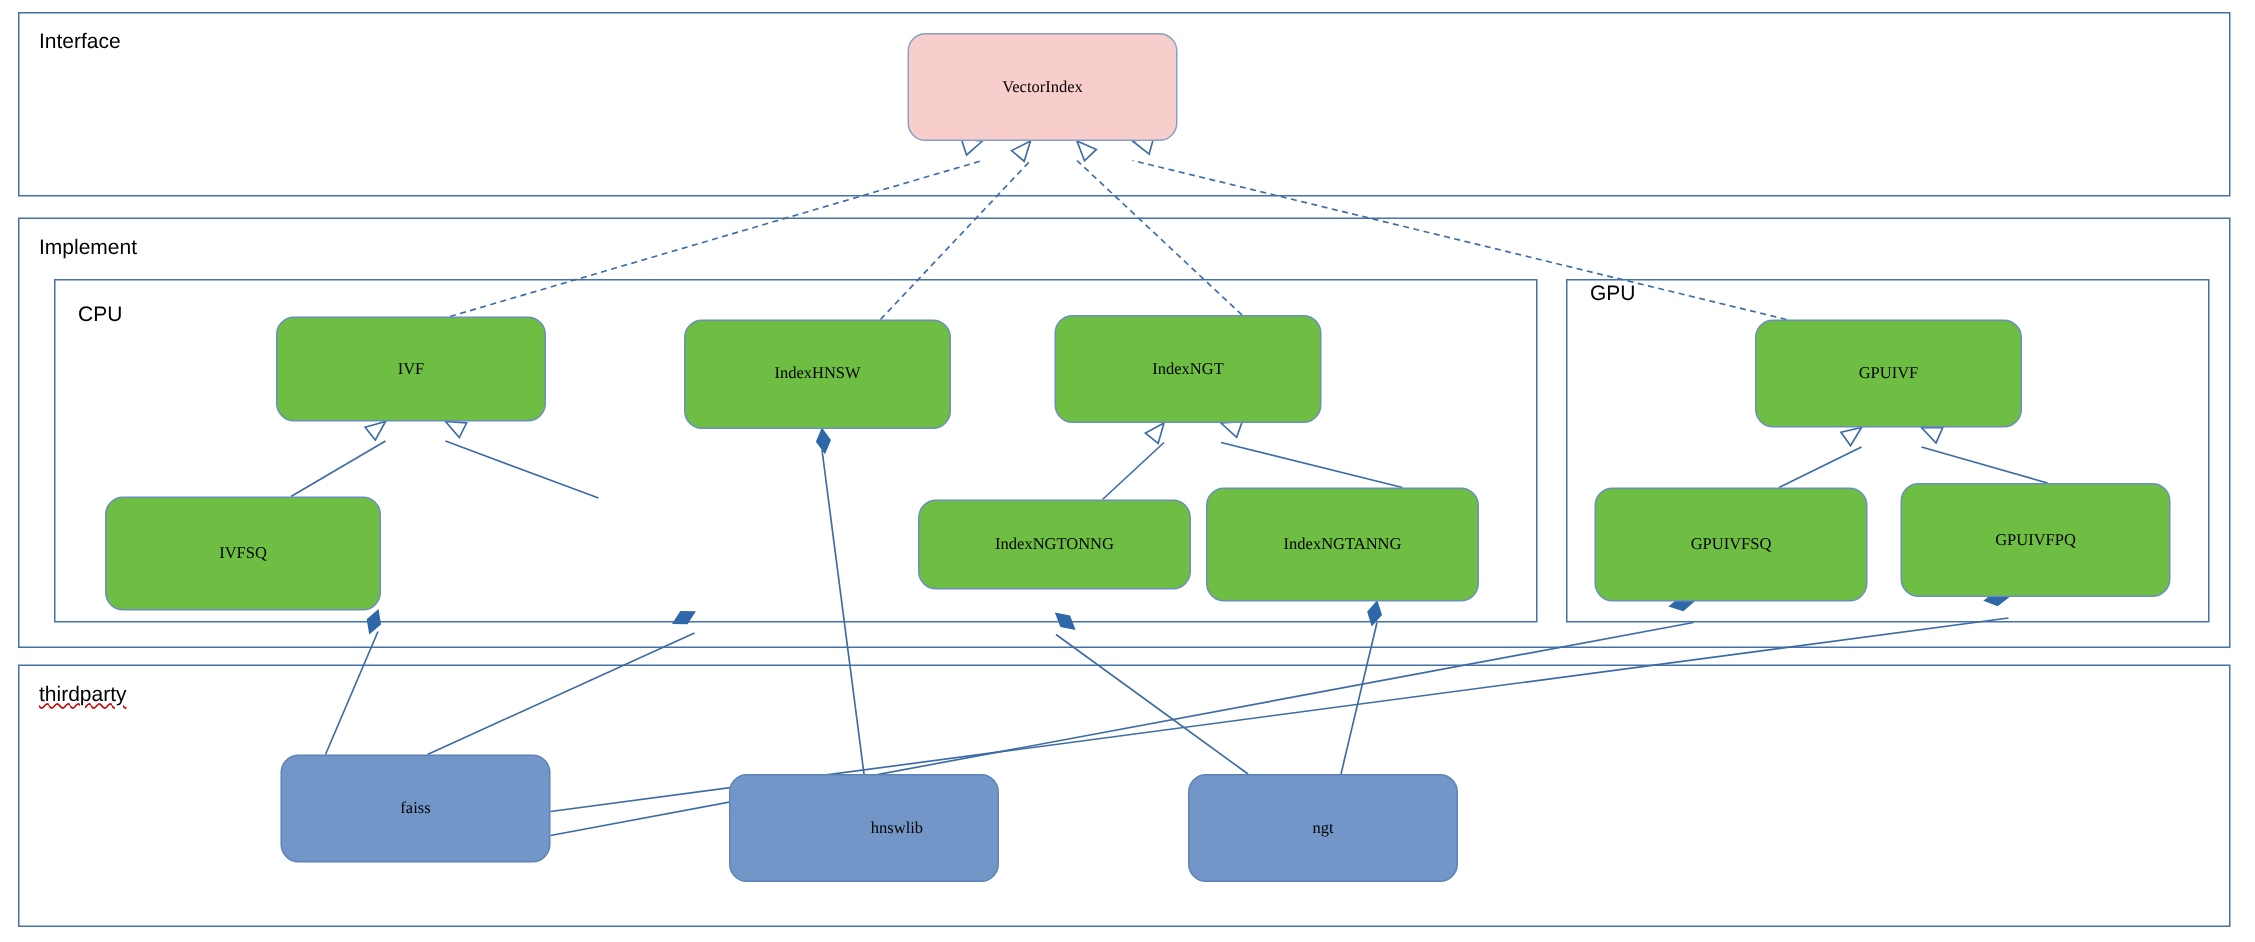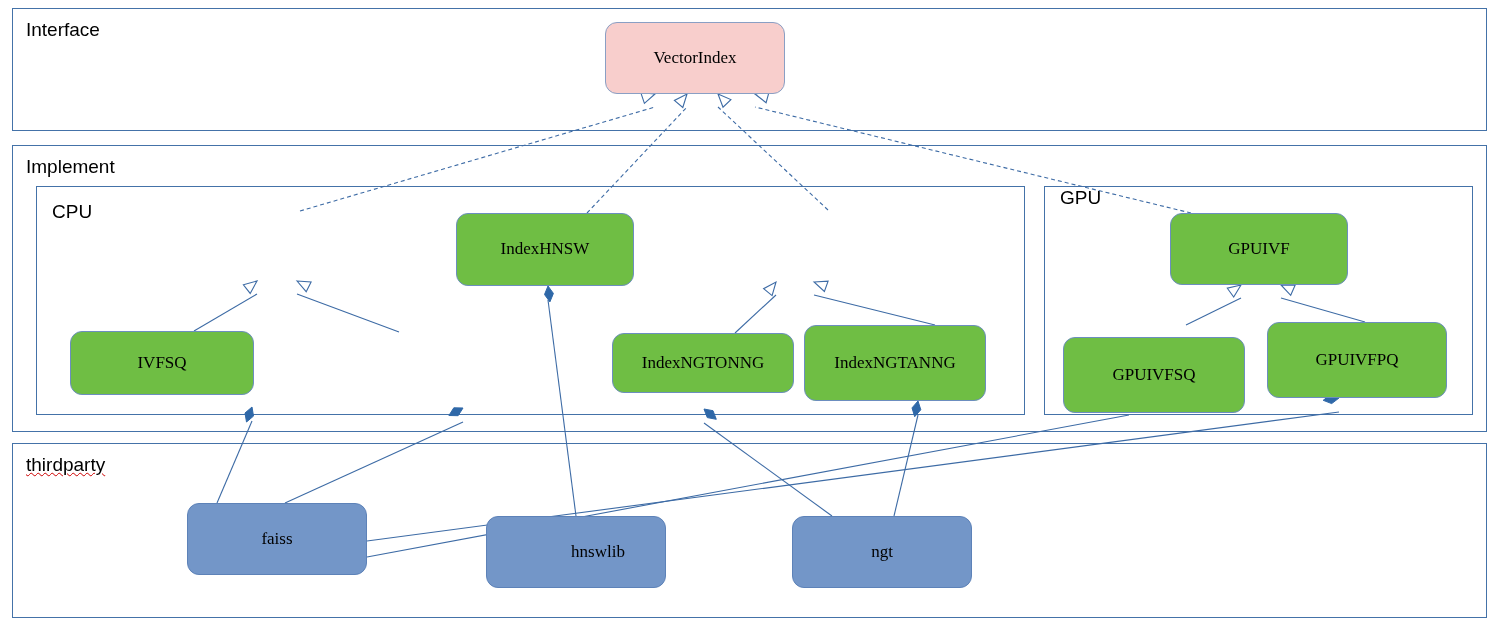--- a/index.html
+++ b/index.html
@@ -17,41 +17,41 @@
   }
   .container-box {
     position: absolute;
     border: 1px solid #4472a8;
     background: transparent;
     box-sizing: border-box;
   }
   .container-label {
     position: absolute;
     font-family: "Liberation Sans", sans-serif;
-    font-size: 19px;
+    font-size: 14px;
     color: #000000;
     white-space: nowrap;
     line-height: 1;
     text-align: center;
   }
   .container-label.misspelled {
     text-decoration: underline;
     text-decoration-color: #cc0000;
     text-decoration-style: wavy;
     text-decoration-thickness: 1px;
   }
   .node {
     position: absolute;
     border-radius: 12px;
     box-sizing: border-box;
     display: flex;
     align-items: center;
     justify-content: center;
     font-family: "Liberation Serif", serif;
-    font-size: 17px;
+    font-size: 11px;
     color: #000000;
     text-align: center;
     line-height: 1.1;
     border: 1px solid #6c8ebf;
   }
   .node.pink {
     background: #f8cecc;
     border-color: #8a9fc4;
   }
   .node.green {
@@ -141,24 +141,26 @@
       <polygon points="704.0,409.0 713.0,410.7 716.3,419.3 707.3,417.6" class="diamond-filled"></polygon>
       <line x1="894" y1="516" x2="918" y2="415" class="edge-line"></line>
       <polygon points="918.0,401.0 920.8,409.8 914.7,416.7 912.0,407.9" class="diamond-filled"></polygon>
       <line x1="367" y1="557" x2="1129" y2="415" class="edge-line"></line>
       <polygon points="1129.0,401.0 1122.1,407.0 1113.3,404.2 1120.3,398.2" class="diamond-filled"></polygon>
       <line x1="367" y1="541" x2="1339" y2="412" class="edge-line"></line>
       <polygon points="1339.0,398.0 1331.7,403.6 1323.2,400.3 1330.4,394.7" class="diamond-filled"></polygon>
     </svg>
 
   <div class="node pink" id="node-vectorindex" style="left: 605px; top: 22px; width: 180px; height: 72px;">VectorIndex</div>
+  <div class="node green" id="node-ivf" style="left: 184px; top: 211px; width: 180px; height: 70px;">IVF</div>
   <div class="node green" id="node-indexhnsw" style="left: 456px; top: 213px; width: 178px; height: 73px;">IndexHNSW</div>
-  <div class="node green" id="node-ivfsq" style="left: 70px; top: 331px; width: 184px; height: 64px;">IVFSQ</div>
+  <div class="node green" id="node-indexngt" style="left: 703px; top: 210px; width: 178px; height: 72px;">IndexNGT</div>
+  <div class="node green" id="node-ivfsq" style="left: 70px; top: 331px; width: 184px; height: 76px;">IVFSQ</div>
   <div class="node green" id="node-indexngtonng" style="left: 612px; top: 333px; width: 182px; height: 60px;">IndexNGTONNG</div>
   <div class="node green" id="node-indexngtanng" style="left: 804px; top: 325px; width: 182px; height: 76px; text-align: right;">IndexNGTANNG</div>
   <div class="node green" id="node-gpuivf" style="left: 1170px; top: 213px; width: 178px; height: 72px;">GPUIVF</div>
-  <div class="node green" id="node-gpuivfsq" style="left: 1063px; top: 337px; width: 182px; height: 76px; text-align: right;">GPUIVFSQ</div>
+  <div class="node green" id="node-gpuivfsq" style="left: 1063px; top: 325px; width: 182px; height: 76px; text-align: right;">GPUIVFSQ</div>
   <div class="node green" id="node-gpuivfpq" style="left: 1267px; top: 322px; width: 180px; height: 76px;">GPUIVFPQ</div>
   <div class="node blue" id="node-faiss" style="left: 187px; top: 503px; width: 180px; height: 72px;">faiss</div>
   <div class="node blue" id="node-hnswlib" style="left: 486px; top: 516px; width: 180px; height: 72px; padding-left: 44px;">hnswlib</div>
   <div class="node blue" id="node-ngt" style="left: 772px; top: 516px; width: 180px; height: 72px; margin-left: 20px;">ngt</div>
 
 </div>
 
 </body></html>

